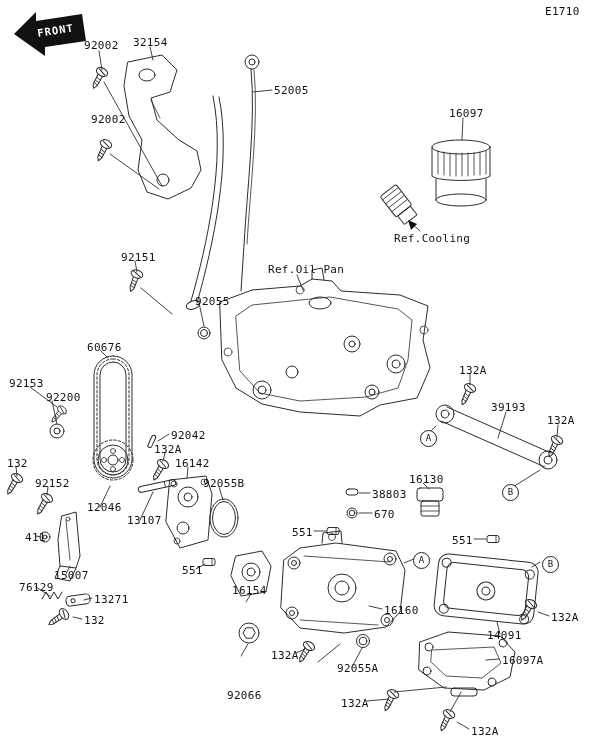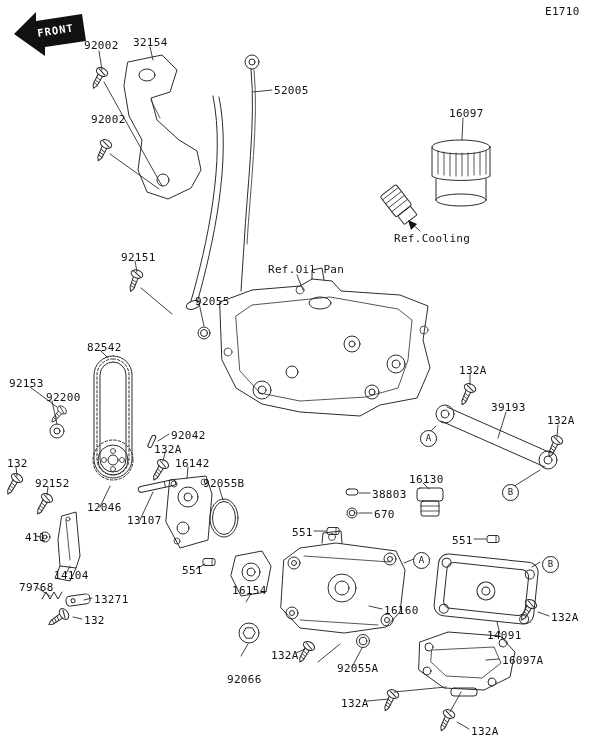--- a/index.html
+++ b/index.html
@@ -308,50 +308,50 @@
 <div class="lbl" style="left:545px;top:5px">E1710</div>
 <div class="lbl" style="left:84px;top:39px">92002</div>
 <div class="lbl" style="left:133px;top:36px">32154</div>
 <div class="lbl" style="left:274px;top:84px">52005</div>
 <div class="lbl" style="left:449px;top:107px">16097</div>
 <div class="lbl" style="left:91px;top:113px">92002</div>
 <div class="lbl" style="left:394px;top:232px">Ref.Cooling</div>
 <div class="lbl" style="left:121px;top:251px">92151</div>
 <div class="lbl" style="left:268px;top:263px">Ref.Oil Pan</div>
 <div class="lbl" style="left:195px;top:295px">92055</div>
-<div class="lbl" style="left:87px;top:341px">82542</div>
+<div class="lbl" style="left:87px;top:341px">60676</div>
 <div class="lbl" style="left:9px;top:377px">92153</div>
 <div class="lbl" style="left:46px;top:391px">92200</div>
 <div class="lbl" style="left:459px;top:364px">132A</div>
 <div class="lbl" style="left:491px;top:401px">39193</div>
 <div class="lbl" style="left:547px;top:414px">132A</div>
 <div class="lbl" style="left:171px;top:429px">92042</div>
 <div class="lbl" style="left:154px;top:443px">132A</div>
 <div class="lbl" style="left:175px;top:457px">16142</div>
 <div class="lbl" style="left:203px;top:477px">92055B</div>
 <div class="lbl" style="left:409px;top:473px">16130</div>
 <div class="lbl" style="left:372px;top:488px">38803</div>
 <div class="lbl" style="left:374px;top:508px">670</div>
 <div class="lbl" style="left:7px;top:457px">132</div>
 <div class="lbl" style="left:35px;top:477px">92152</div>
 <div class="lbl" style="left:87px;top:501px">12046</div>
 <div class="lbl" style="left:127px;top:514px">13107</div>
 <div class="lbl" style="left:292px;top:526px">551</div>
 <div class="lbl" style="left:452px;top:534px">551</div>
 <div class="lbl" style="left:25px;top:531px">411</div>
-<div class="lbl" style="left:54px;top:569px">14104</div>
-<div class="lbl" style="left:19px;top:581px">79768</div>
+<div class="lbl" style="left:54px;top:569px">15007</div>
+<div class="lbl" style="left:19px;top:581px">76129</div>
 <div class="lbl" style="left:94px;top:593px">13271</div>
 <div class="lbl" style="left:84px;top:614px">132</div>
 <div class="lbl" style="left:182px;top:564px">551</div>
 <div class="lbl" style="left:232px;top:584px">16154</div>
 <div class="lbl" style="left:384px;top:604px">16160</div>
 <div class="lbl" style="left:551px;top:611px">132A</div>
 <div class="lbl" style="left:487px;top:629px">14091</div>
-<div class="lbl" style="left:227px;top:673px">92066</div>
+<div class="lbl" style="left:227px;top:689px">92066</div>
 <div class="lbl" style="left:271px;top:649px">132A</div>
 <div class="lbl" style="left:337px;top:662px">92055A</div>
 <div class="lbl" style="left:502px;top:654px">16097A</div>
 <div class="lbl" style="left:341px;top:697px">132A</div>
 <div class="lbl" style="left:471px;top:725px">132A</div>
 
 <div class="callout" style="left:420px;top:430px">A</div>
 <div class="callout" style="left:502px;top:484px">B</div>
 <div class="callout" style="left:413px;top:552px">A</div>
 <div class="callout" style="left:542px;top:556px">B</div>

